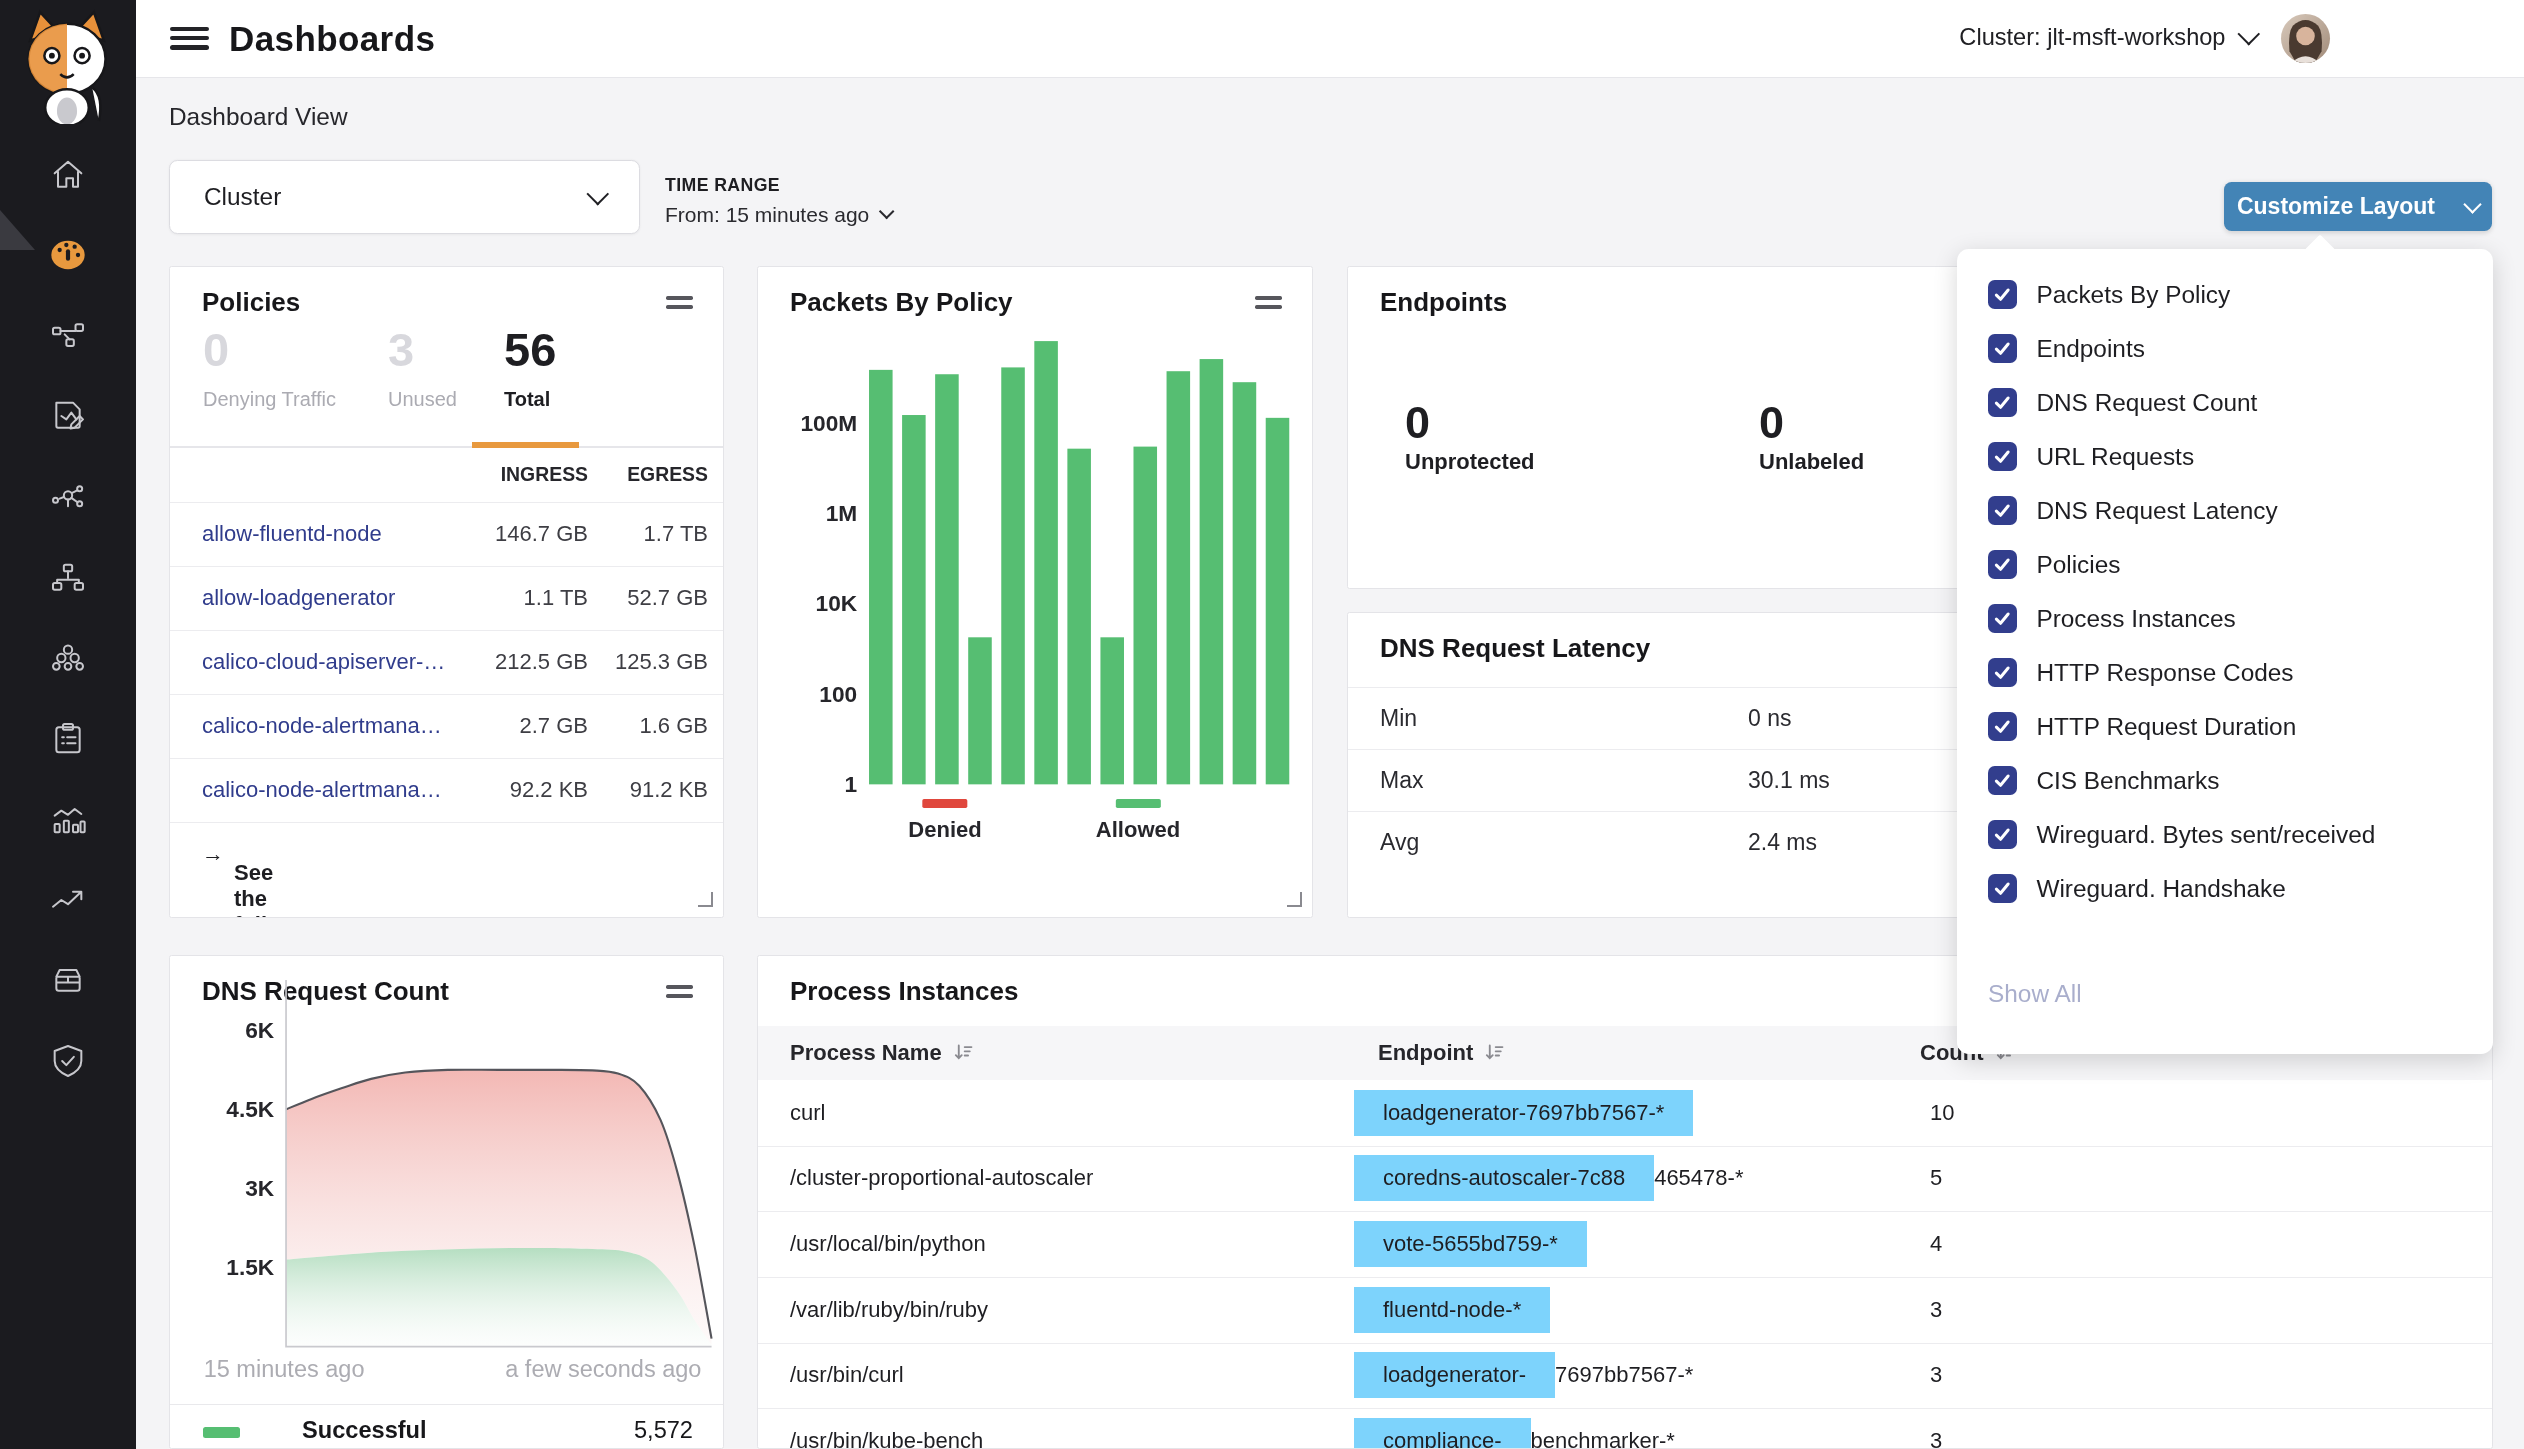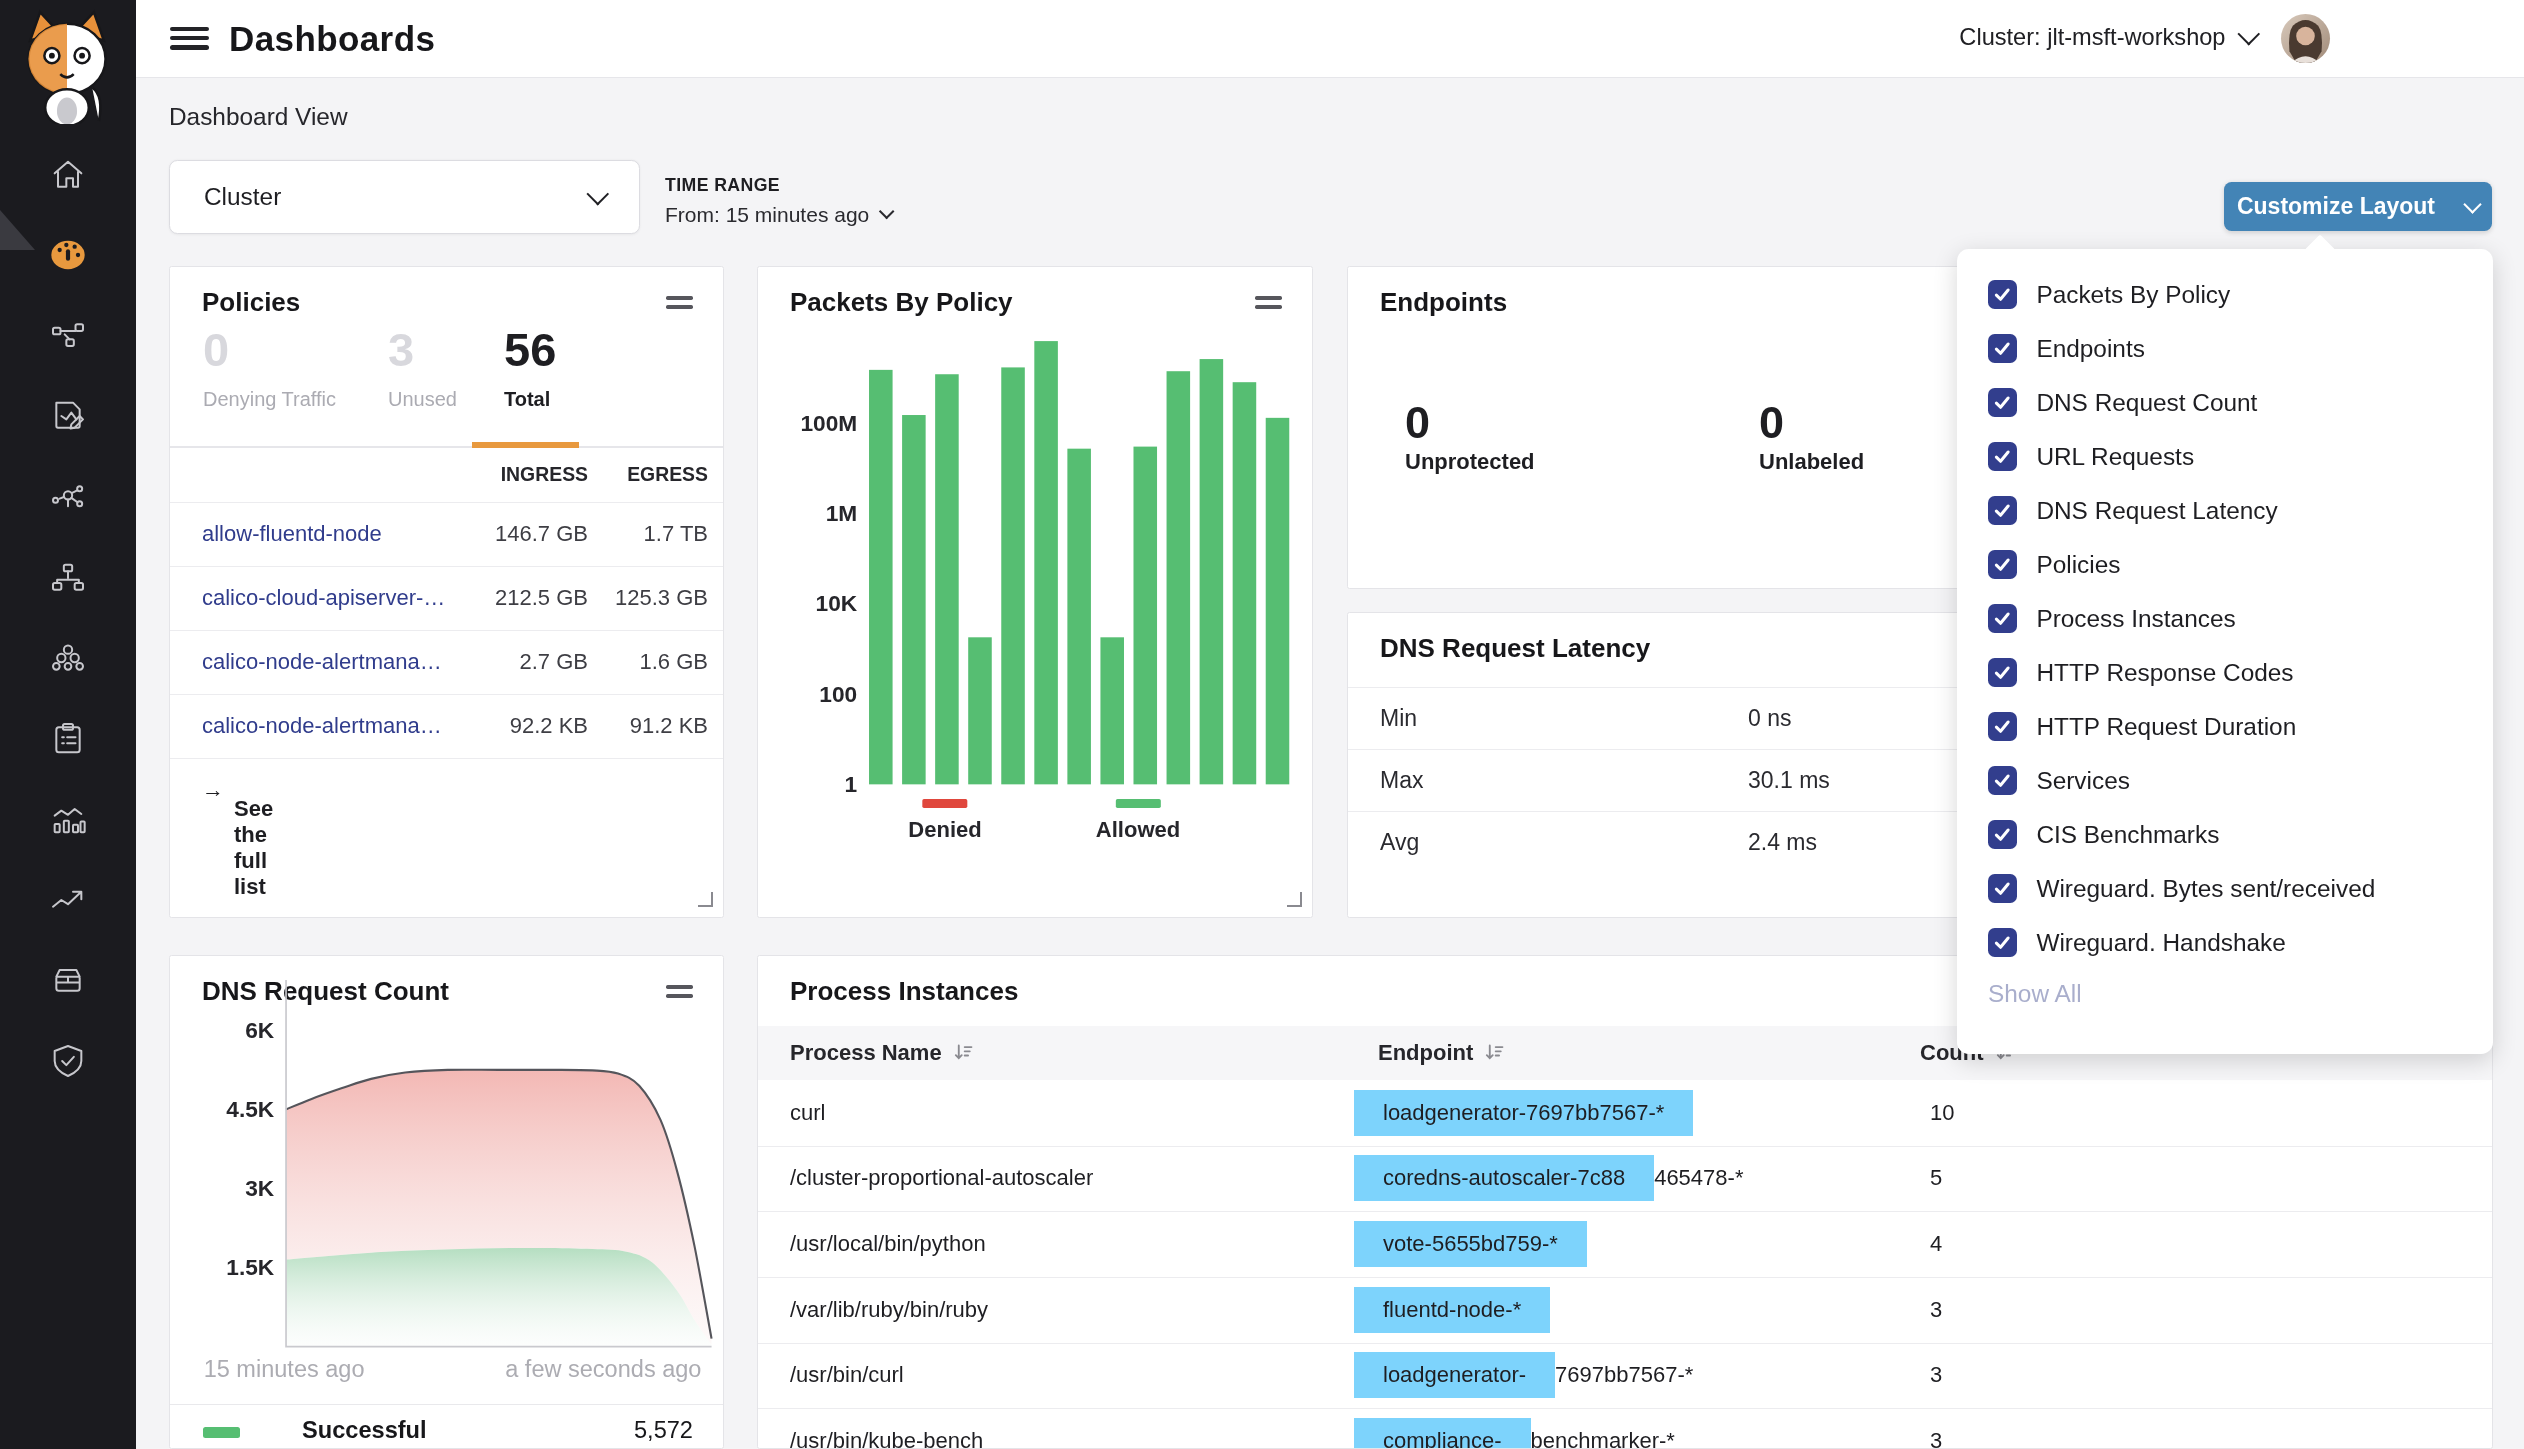--- a/index.html
+++ b/index.html
@@ -294,20 +294,25 @@
       </div>
     <div class="pol-colhead">
       <span class="col-ingress">INGRESS</span>
       <span class="col-egress">EGRESS</span>
     </div>
     <div id="pol-rows">
         <div class="pol-row">
           <span class="name">allow-fluentd-node</span>
           <span class="vIn">146.7 GB</span>
           <span class="vEg">1.7 TB</span>
+        </div>
+        <div class="pol-row">
+          <span class="name">allow-loadgenerator</span>
+          <span class="vIn">1.1 TB</span>
+          <span class="vEg">52.7 GB</span>
         </div>
         <div class="pol-row">
           <span class="name">calico-cloud-apiserver-…</span>
           <span class="vIn">212.5 GB</span>
           <span class="vEg">125.3 GB</span>
         </div>
         <div class="pol-row">
           <span class="name">calico-node-alertmana…</span>
           <span class="vIn">2.7 GB</span>
           <span class="vEg">1.6 GB</span>
@@ -571,28 +576,20 @@
             </svg>
           </span>
           <span class="lab">HTTP Request Duration</span>
         </div>
         <div class="dd-item">
           <span class="checkbox">
             <svg viewBox="0 0 22 22">
               <path d="M4 12l5 5 9-11" stroke="#fff" stroke-width="3.6" fill="none" stroke-linecap="round" stroke-linejoin="round"></path>
             </svg>
           </span>
-          <span class="lab">Services</span>
-        </div>
-        <div class="dd-item">
-          <span class="checkbox">
-            <svg viewBox="0 0 22 22">
-              <path d="M4 12l5 5 9-11" stroke="#fff" stroke-width="3.6" fill="none" stroke-linecap="round" stroke-linejoin="round"></path>
-            </svg>
-          </span>
           <span class="lab">CIS Benchmarks</span>
         </div>
         <div class="dd-item">
           <span class="checkbox">
             <svg viewBox="0 0 22 22">
               <path d="M4 12l5 5 9-11" stroke="#fff" stroke-width="3.6" fill="none" stroke-linecap="round" stroke-linejoin="round"></path>
             </svg>
           </span>
           <span class="lab">Wireguard. Bytes sent/received</span>
         </div>

